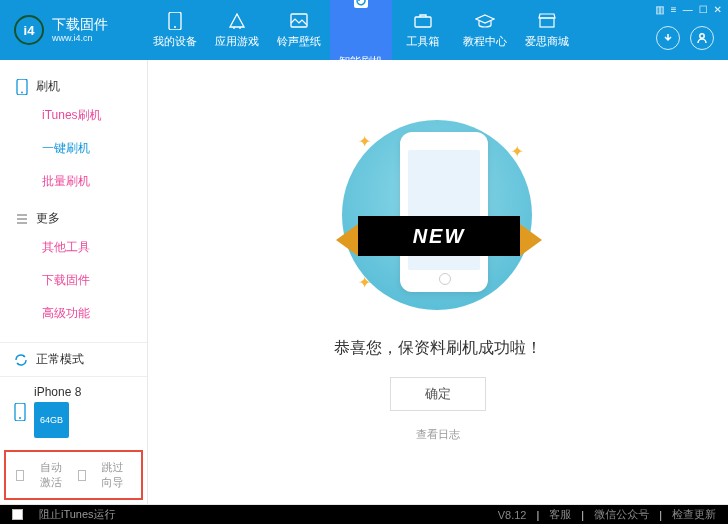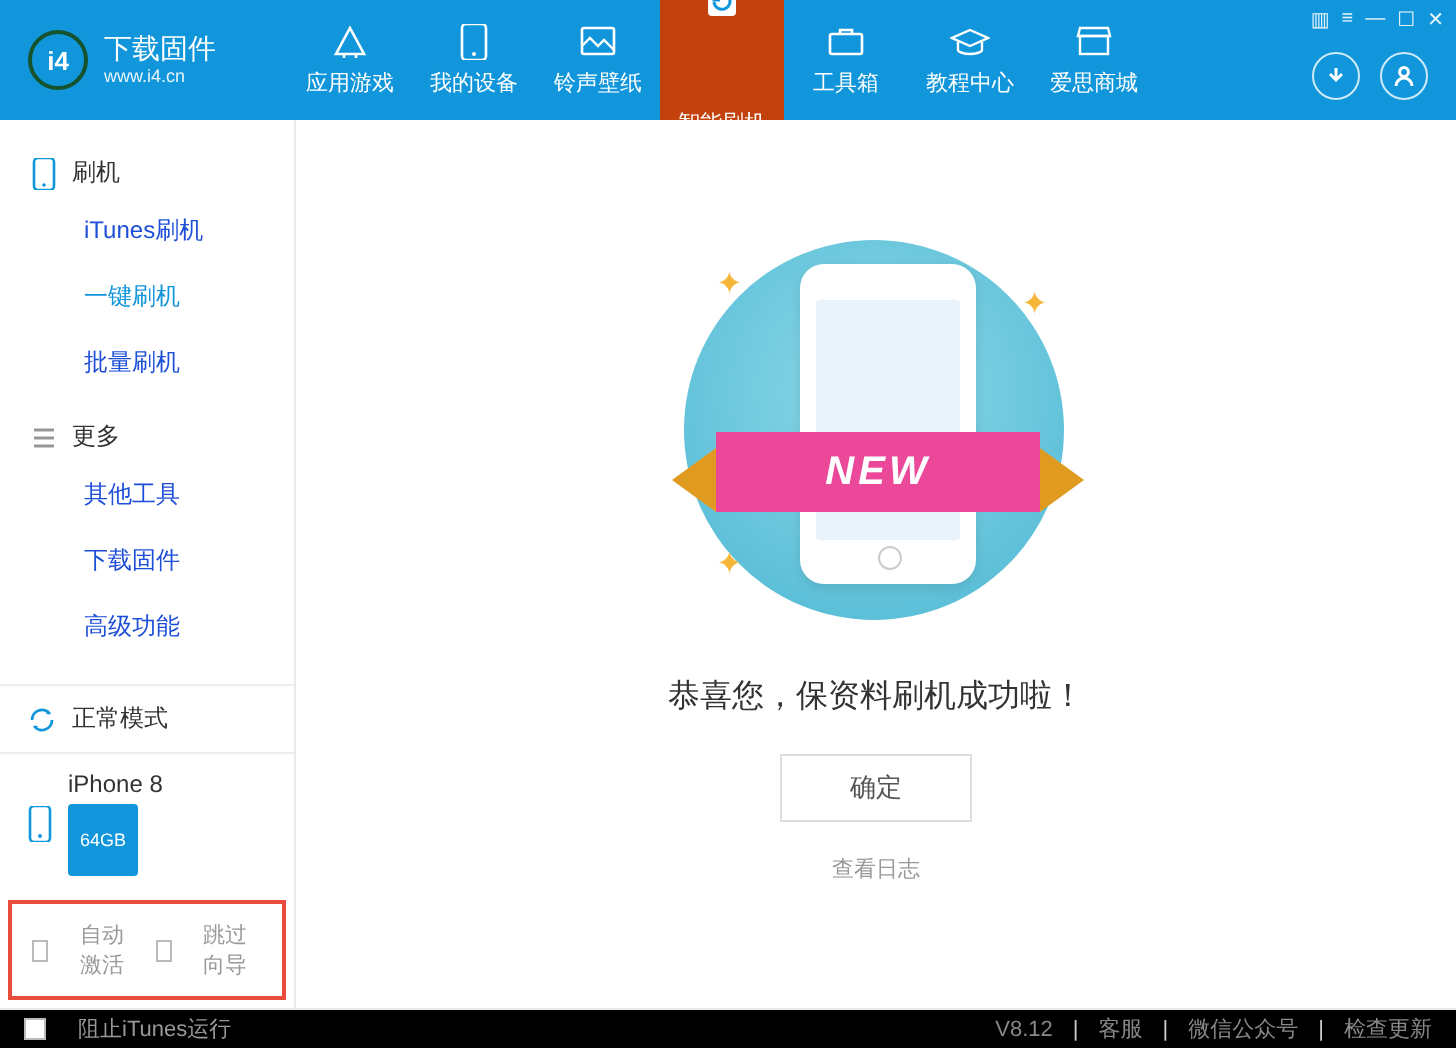--- a/index.html
+++ b/index.html
@@ -7,39 +7,39 @@
   
   
   .header { background: #1296db; height: 60px; display: flex; align-items: center; padding: 0 10px 0 14px; position: relative; }
   .brand { display: flex; align-items: center; gap: 8px; width: 130px; }
   .brand-logo { width: 30px; height: 30px; border: 2px solid #14532d; border-radius: 50%; color: #fff; display: flex; align-items: center; justify-content: center; font-weight: bold; font-size: 13px; text-align: center; }
   .brand-text { color: #fff; font-size: 14px; line-height: 1.2; }
   .brand-text .sub { font-size: 9px; opacity: 0.9; }
   
   .nav-tabs { display: flex; height: 100%; }
   .nav-tab { width: 62px; display: flex; flex-direction: column; align-items: center; justify-content: center; color: #fff; gap: 4px; cursor: pointer; }
-  .nav-tab.active { background: #c2410c; gap: 45px; }
+  .nav-tab.active { background: #3b82f6; gap: 45px; }
   .nav-icon { width: 20px; height: 18px; display: flex; align-items: center; justify-content: center; }
   .nav-icon svg { fill: #fff; }
   .nav-tab span.label { font-size: 11px; }
   
   .titlebar-controls { position: absolute; top: 4px; right: 6px; display: flex; gap: 6px; color: #fff; font-size: 10px; }
   .titlebar-controls div { cursor: pointer; opacity: 0.9; }
   
   .header-right { position: absolute; right: 14px; top: 26px; display: flex; gap: 10px; }
   .header-right .circ { width: 24px; height: 24px; border: 1.5px solid rgba(255,255,255,0.8); border-radius: 50%; display: flex; align-items: center; justify-content: center; cursor: pointer; }
   .header-right svg { fill: none; stroke: #fff; stroke-width: 1.5; }
   
   
   .body { display: flex; height: 444px; }
   
   .sidebar { width: 148px; border-right: 1px solid #e8e8e8; display: flex; flex-direction: column; justify-content: center; }
   .sidebar-scroll { flex: 1; padding: 14px 0 0 0; overflow: hidden; }
   .sb-group-head { display: flex; align-items: center; gap: 8px; padding: 4px 16px; color: #333; font-size: 12px; }
-  .sb-item { padding: 8px 0 8px 42px; color: #1d4ed8; font-size: 12px; cursor: pointer; }
+  .sb-item { padding: 8px 0 8px 42px; color: #ec4899; font-size: 12px; cursor: pointer; }
   .sb-item.active { color: #1296db; }
   .sb-group-head svg { fill: #1296db; }
   .sb-group-head.more svg { fill: #999; }
   
   .sidebar-bottom { border-top: 1px solid #eee; }
   .mode-row { padding: 8px 14px; display: flex; align-items: center; gap: 8px; border-bottom: 1px solid #eee; cursor: pointer; }
   .mode-row svg { fill: #1296db; }
   .device-row { padding: 8px 14px; display: flex; align-items: center; gap: 8px; cursor: pointer; }
   .device-row .info { display: flex; flex-direction: column; gap: 3px; }
   .device-row .badge { background: #1296db; color: #fff; font-size: 9px; padding: 13px 6px; border-radius: 2px; display: inline-block; width: fit-content; }
@@ -48,21 +48,21 @@
   .chk .box { width: 11px; height: 11px; border: 1px solid #bbb; background: #fff; }
   
   
   .main { flex: 1; display: flex; flex-direction: column; align-items: center; padding-top: 56px; }
   .illus { width: 220px; height: 200px; position: relative; }
   .illus .circle { position: absolute; width: 190px; height: 190px; border-radius: 50%; background: radial-gradient(circle at 50% 40%, #8fd9e8 0%, #4fb9d4 95%); top: 4px; left: 14px; }
   .illus .phone { position: absolute; width: 88px; height: 160px; background: #fff; border-radius: 12px; top: 16px; left: 72px; box-shadow: 0 2px 6px rgba(0,0,0,0.1); }
   .illus .phone::before { content: ""; position: absolute; top: 18px; left: 8px; right: 8px; bottom: 22px; background: #e8f3fb; border-radius: 2px; }
   .illus .phone::after { content: ""; position: absolute; bottom: 7px; left: 50%; width: 10px; height: 10px; margin-left: -5px; border: 1px solid #ccc; border-radius: 50%; }
   .illus .ribbon { position: absolute; top: 94px; left: 6px; width: 210px; height: 52px; }
-  .illus .ribbon .r-body { position: absolute; left: 24px; right: 24px; top: 6px; height: 40px; background: #ec4899; display: flex; align-items: center; justify-content: center; color: #fff; font-weight: bold; font-size: 20px; letter-spacing: 2px; font-style: italic; }
+  .illus .ribbon .r-body { position: absolute; left: 24px; right: 24px; top: 6px; height: 40px; background: #000000; display: flex; align-items: center; justify-content: center; color: #fff; font-weight: bold; font-size: 20px; letter-spacing: 2px; font-style: italic; }
   .illus .ribbon::before, .illus .ribbon::after { content: ""; position: absolute; top: 14px; width: 0; height: 0; border-top: 16px solid transparent; border-bottom: 16px solid transparent; }
   .illus .ribbon::before { left: 2px; border-right: 22px solid #e09a20; }
   .illus .ribbon::after { right: 2px; border-left: 22px solid #e09a20; }
   .sparkle { position: absolute; color: #f6b63a; font-size: 16px; }
   .s1 { top: 16px; left: 30px; } .s2 { top: 26px; right: 24px; } .s3 { bottom: 24px; left: 30px; }
   
   .success-text { margin-top: 22px; font-size: 16px; color: #333; }
   .ok-btn { margin-top: 18px; padding: 7px 34px; border: 1px solid #ddd; background: #fff; font-size: 13px; color: #555; cursor: pointer; }
   .log-link { margin-top: 16px; color: #999; font-size: 11px; cursor: pointer; }
   
@@ -79,34 +79,34 @@
   <div class="brand">
     <div class="brand-logo">i4</div>
     <div class="brand-text">
       <div>下载固件</div>
       <div class="sub">www.i4.cn</div>
     </div>
   </div>
   <div class="nav-tabs">
     <div class="nav-tab">
       <div class="nav-icon">
-          <svg width="18" height="16" viewBox="0 0 18 16">
-            <path d="M9 1 L16 14 H2 Z M6 14 v2 M12 14 v2" fill="none" stroke="#fff" stroke-width="1.3"></path>
-          </svg>
-        </div>
-      <span class="label">应用游戏</span>
-    </div>
-    <div class="nav-tab">
-      <div class="nav-icon">
           <svg width="14" height="18" viewBox="0 0 14 18">
             <rect x="1" y="0" width="12" height="18" rx="2" fill="none" stroke="#fff" stroke-width="1.3"></rect>
             <circle cx="7" cy="15" r="1" fill="#fff"></circle>
           </svg>
         </div>
       <span class="label">我的设备</span>
+    </div>
+    <div class="nav-tab">
+      <div class="nav-icon">
+          <svg width="18" height="16" viewBox="0 0 18 16">
+            <path d="M9 1 L16 14 H2 Z M6 14 v2 M12 14 v2" fill="none" stroke="#fff" stroke-width="1.3"></path>
+          </svg>
+        </div>
+      <span class="label">应用游戏</span>
     </div>
     <div class="nav-tab">
       <div class="nav-icon">
           <svg width="18" height="15" viewBox="0 0 18 15">
             <rect x="1" y="1" width="16" height="13" rx="1" fill="none" stroke="#fff" stroke-width="1.3"></rect>
             <path d="M1 10 l4 -4 l4 4 l3 -3 l5 5" fill="none" stroke="#fff" stroke-width="1.2"></path>
           </svg>
         </div>
       <span class="label">铃声壁纸</span>
     </div>

